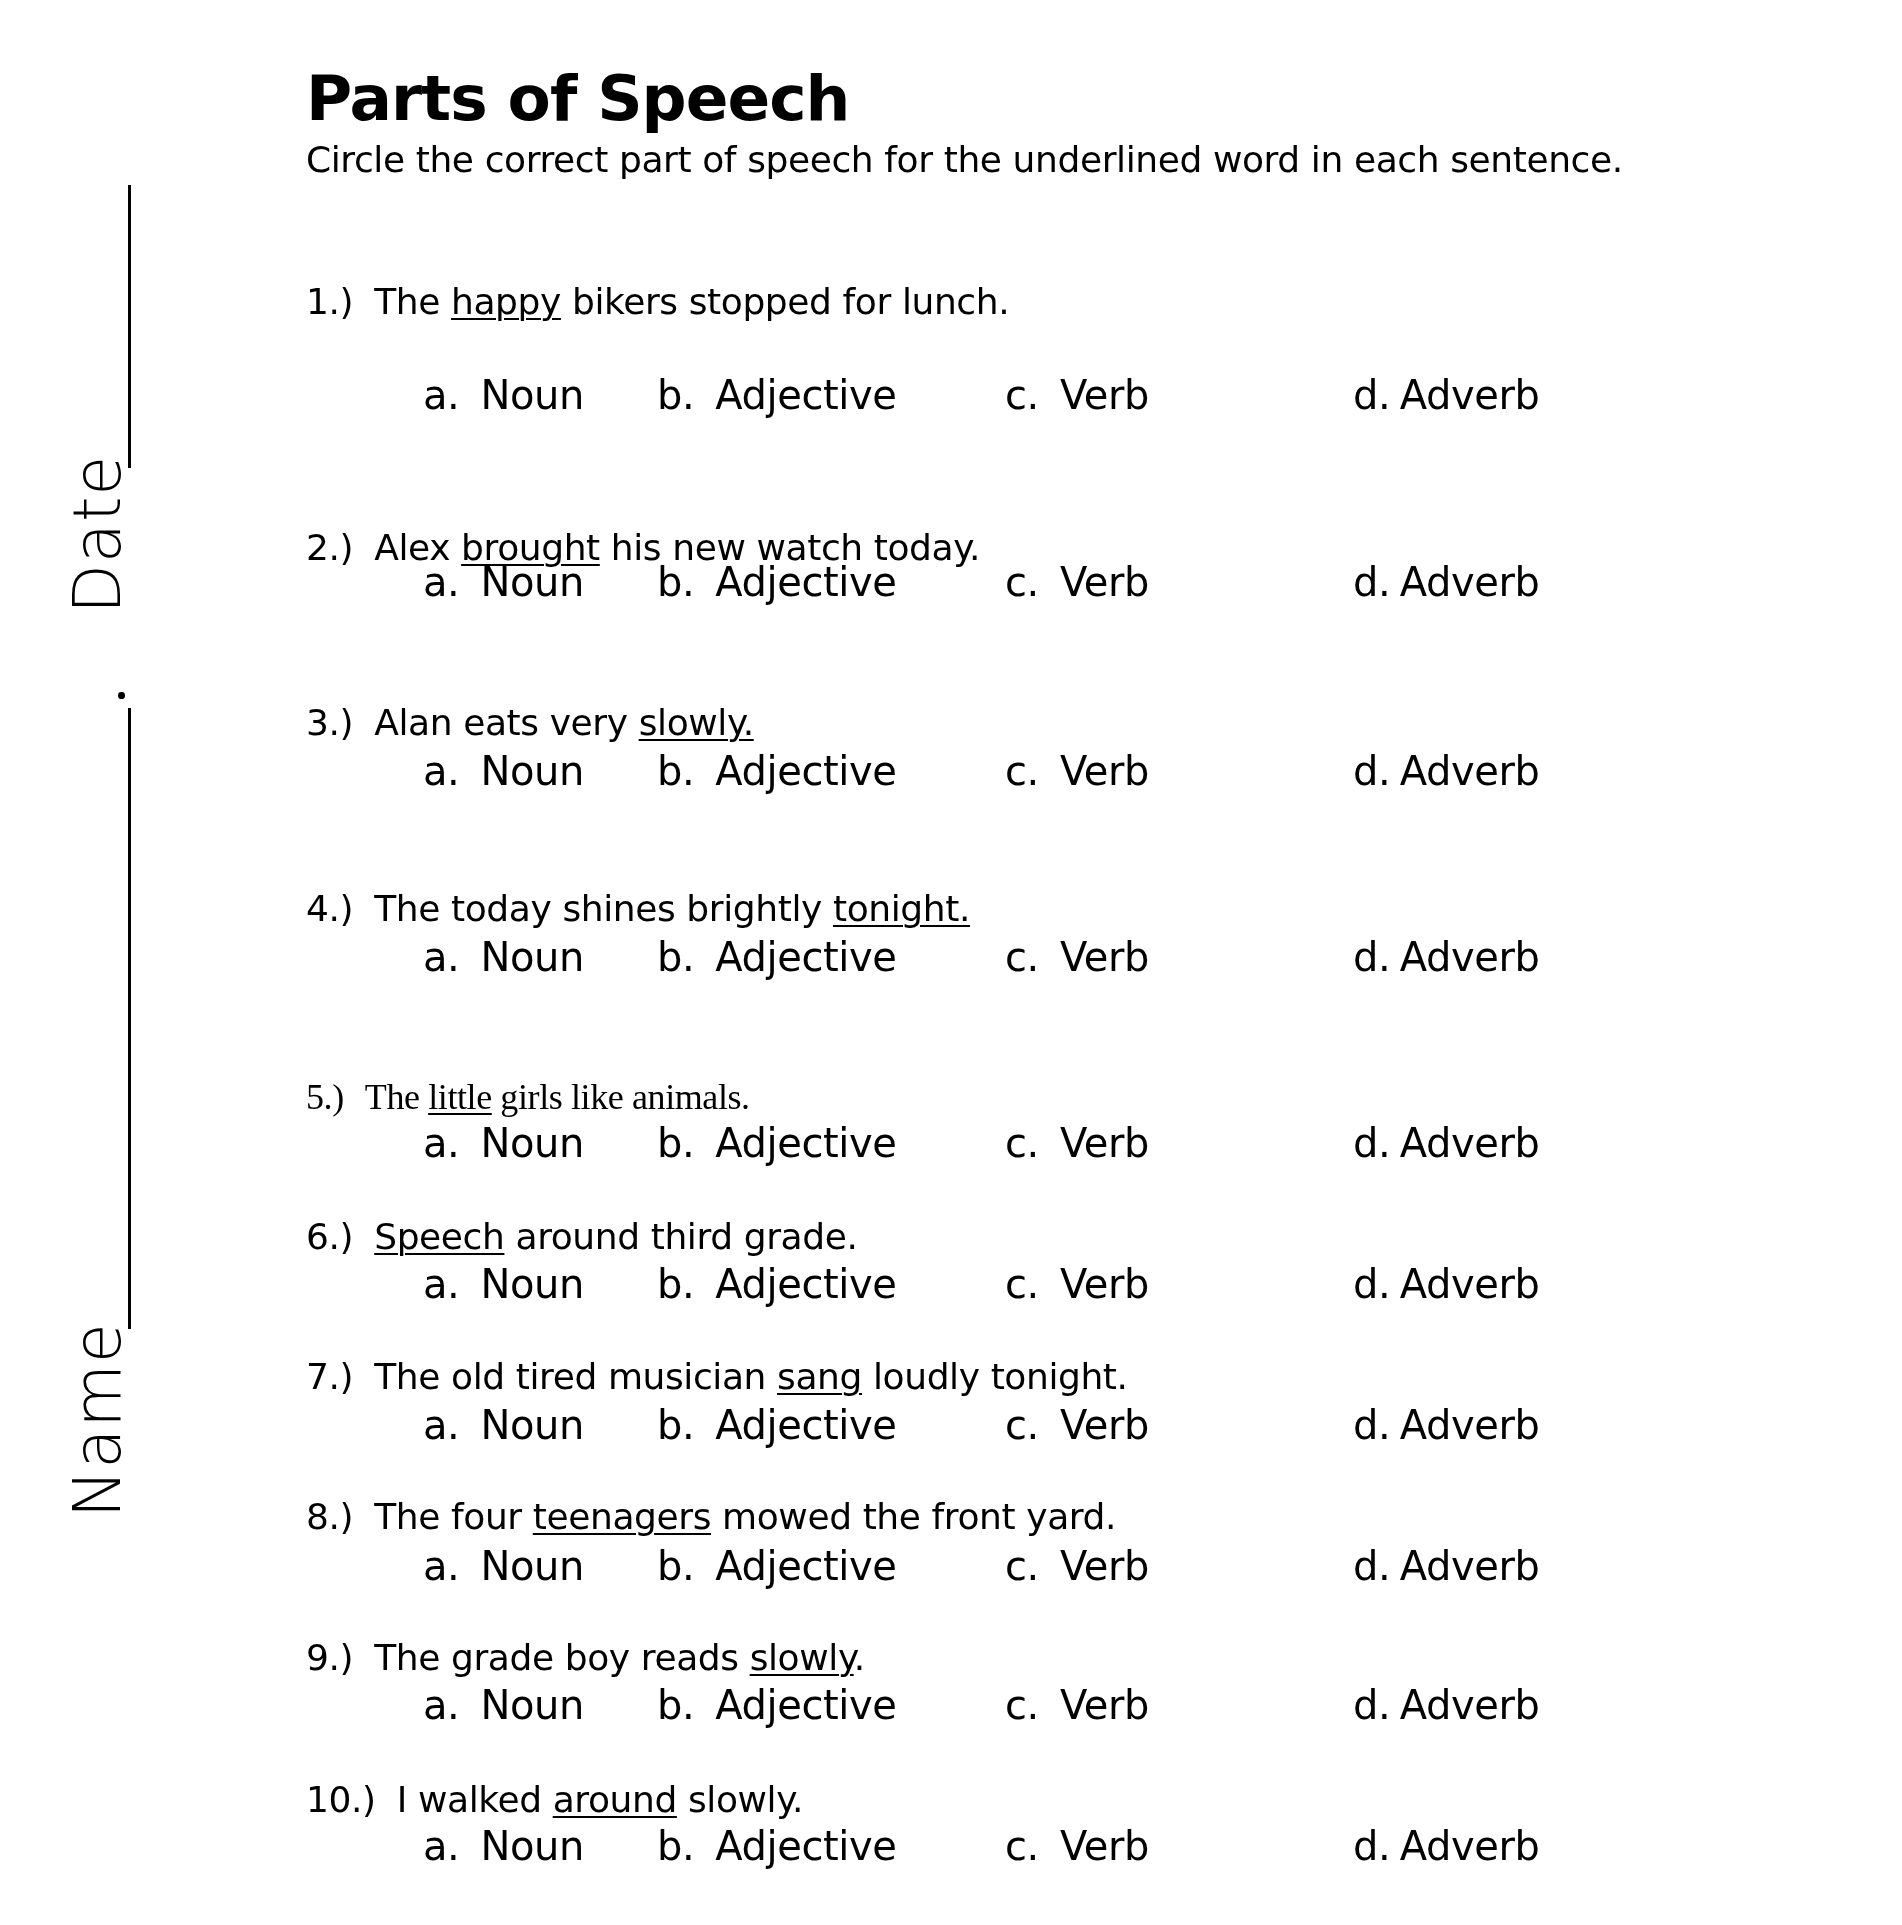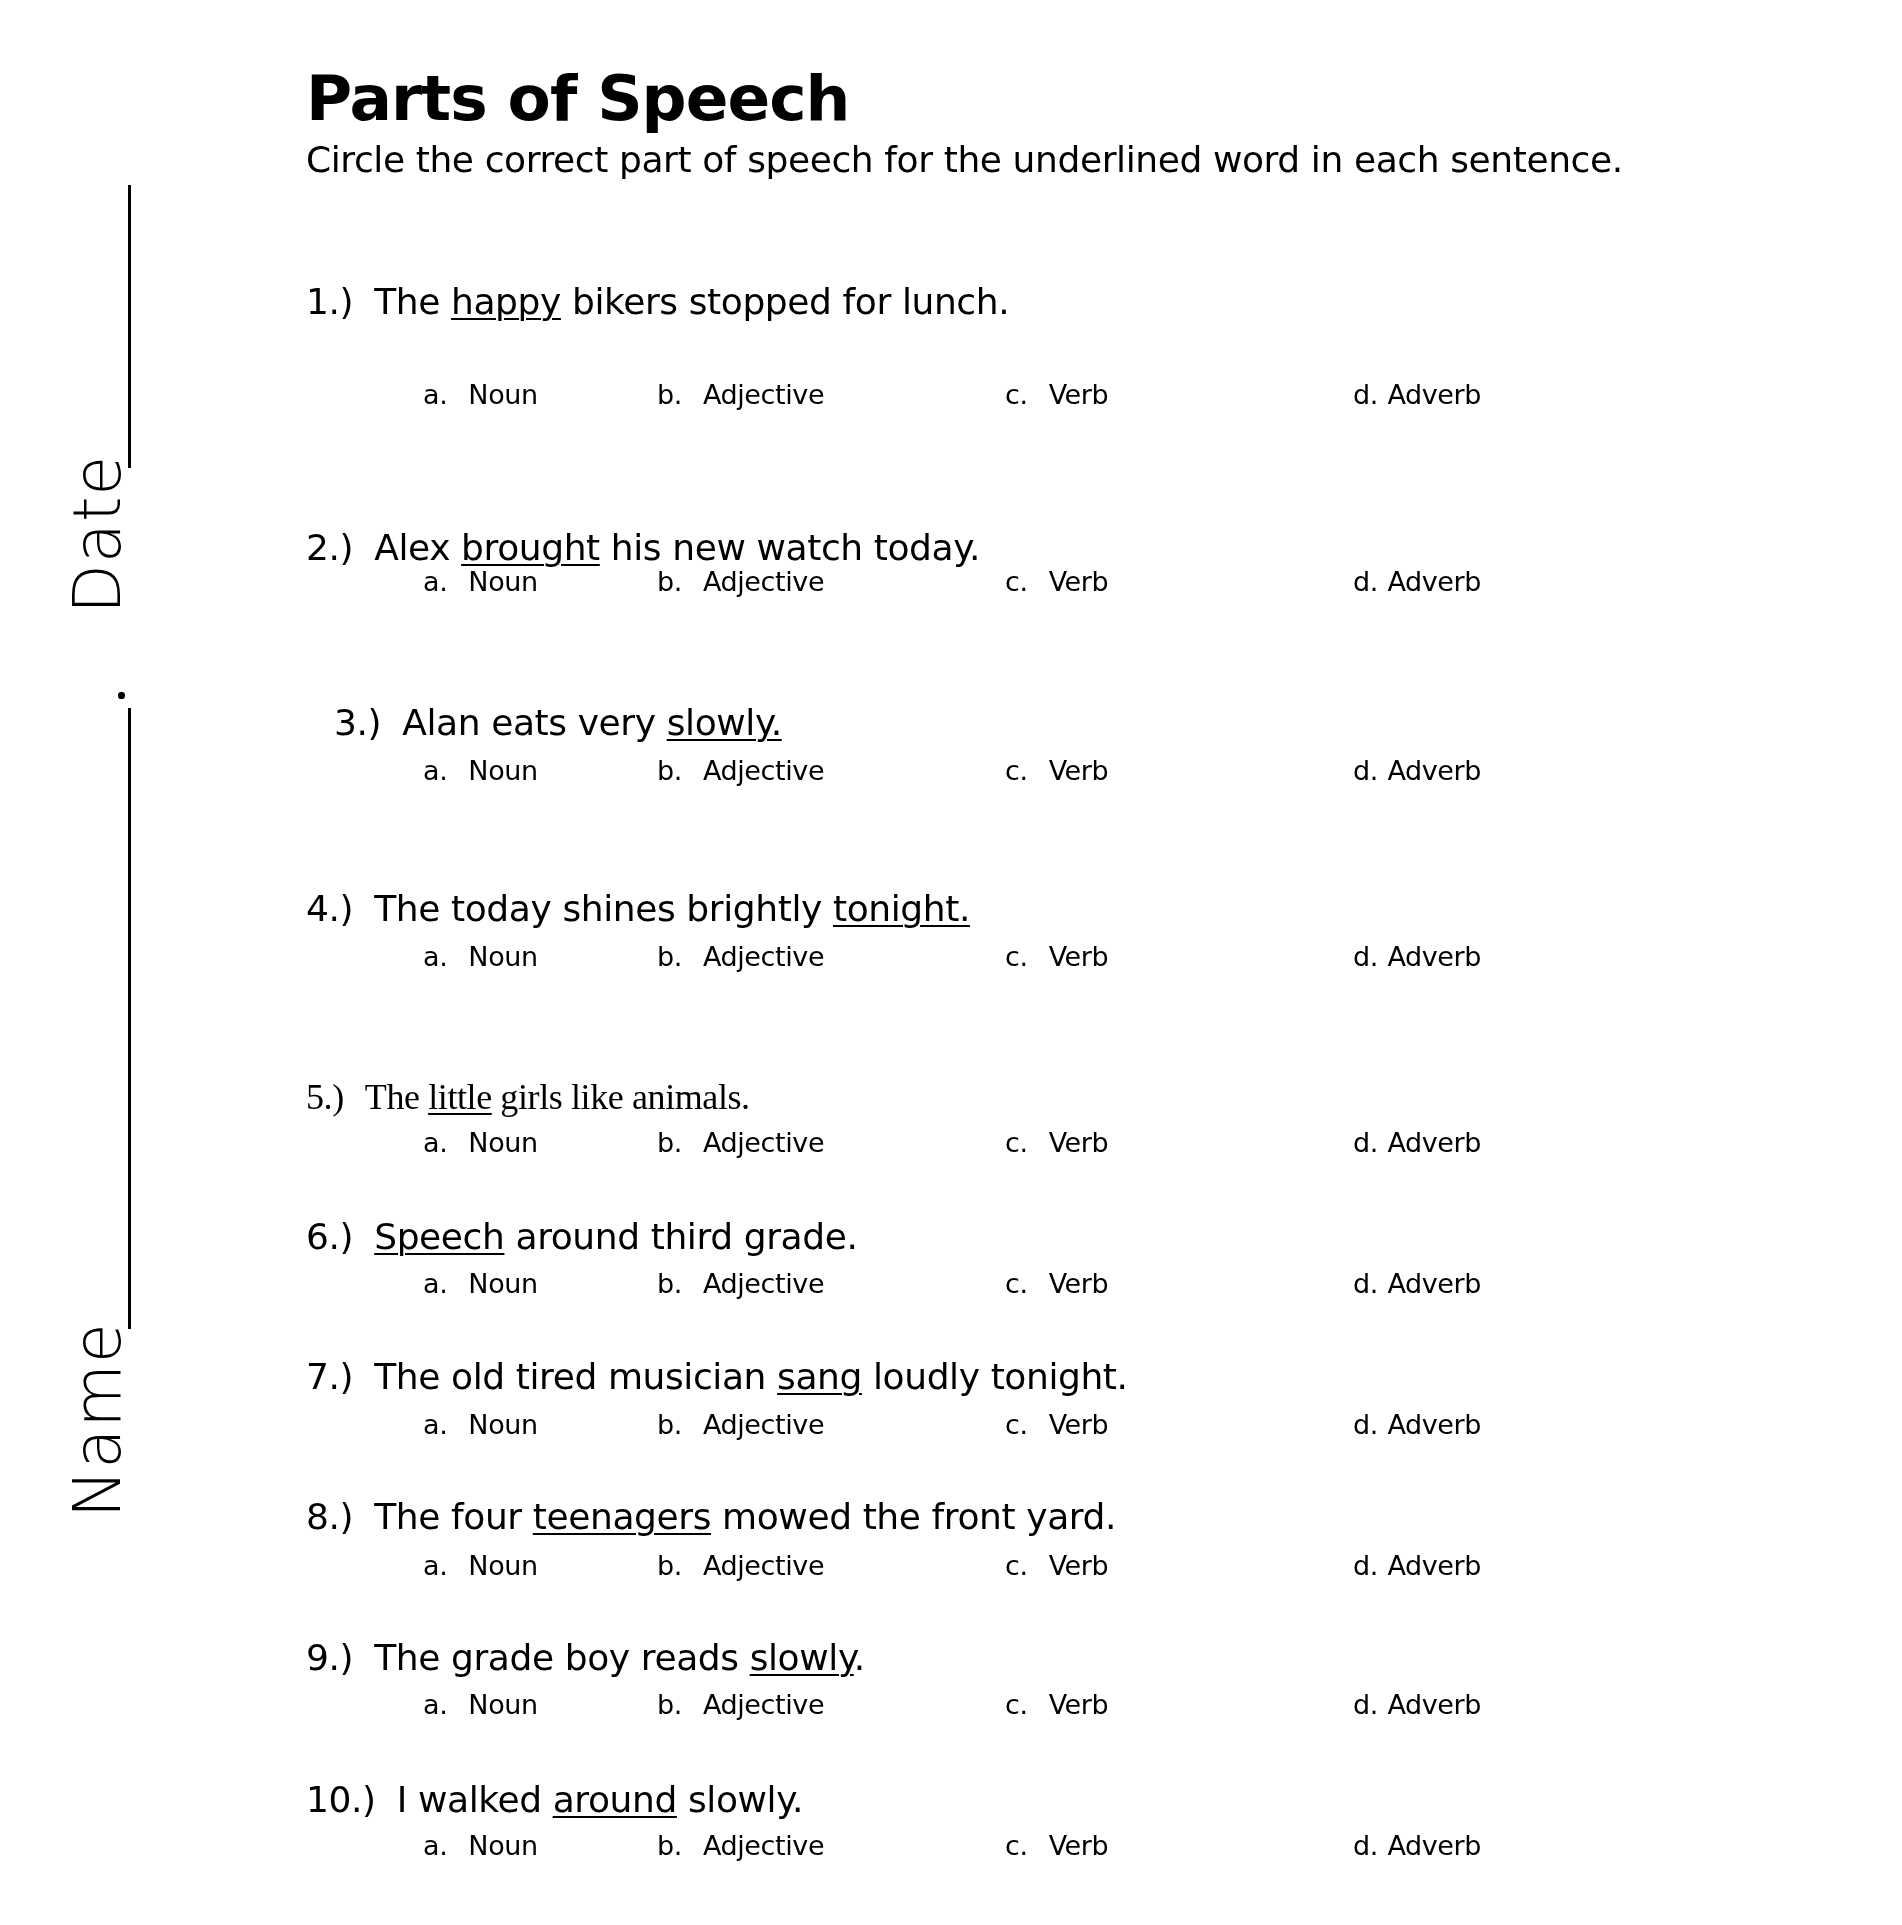--- a/index.html
+++ b/index.html
@@ -5,21 +5,21 @@
   html, body { margin:0; padding:0; background:#ffffff; }
   body { width:1902px; height:1926px; position:relative; overflow:hidden;
          font-family:"DejaVu Sans", sans-serif; color:#000; }
   .title { position:absolute; left:306px; top:61px; font-size:63px; font-weight:bold;
            letter-spacing:-1px; line-height:76px; }
   .subtitle { position:absolute; left:306px; top:137px; font-size:36px; line-height:46px;
               letter-spacing:-0.4px; }
   .q { position:absolute; left:306px; font-size:36px; line-height:44px; letter-spacing:-0.4px; white-space:nowrap; }
   .q .num { display:inline-block; }
   .q u { text-decoration:underline; text-decoration-thickness:1.9px; text-underline-offset:3.8px; }
-  .opt { position:absolute; font-size:27px; line-height:44px; letter-spacing:-0.4px; white-space:nowrap; }
+  .opt { position:absolute; font-size:40px; line-height:44px; letter-spacing:-0.4px; white-space:nowrap; }
   .sidebar-line { position:absolute; left:128px; width:2.9px; background:#000; }
   .vtext { position:absolute; font-size:65px; line-height:65px; transform-origin:left top;
            transform:rotate(-90deg); white-space:nowrap; font-weight:300; letter-spacing:1px; }
   .dot { position:absolute; width:6.7px; height:6.7px; border-radius:50%; background:#000; }
 </style>
 </head>
 <body>
 
 <div class="title">Parts of Speech</div>
 <div class="subtitle">Circle the correct part of speech for the underlined word in each sentence.</div>
@@ -34,21 +34,21 @@
     <div class="q" style="top: 280px;"><span class="num" style="margin-right:21px">1.)</span><span style="white-space:pre">The </span><u>happy</u><span style="white-space:pre"> bikers stopped for lunch.</span></div>
     <div class="opt" style="top: 373px; left: 423px;"><span style="margin-right:21px">a.</span><span>Noun</span></div>
     <div class="opt" style="top: 373px; left: 657px;"><span style="margin-right:21px">b.</span><span>Adjective</span></div>
     <div class="opt" style="top: 373px; left: 1005px;"><span style="margin-right:21px">c.</span><span>Verb</span></div>
     <div class="opt" style="top: 373px; left: 1353px;"><span style="margin-right:9.5px">d.</span><span>Adverb</span></div>
     <div class="q" style="top: 514px; margin-top: 12px;"><span class="num" style="margin-right:21px">2.)</span><span style="white-space:pre">Alex </span><u>brought</u><span style="white-space:pre"> his new watch today.</span></div>
     <div class="opt" style="top: 560px; left: 423px;"><span style="margin-right:21px">a.</span><span>Noun</span></div>
     <div class="opt" style="top: 560px; left: 657px;"><span style="margin-right:21px">b.</span><span>Adjective</span></div>
     <div class="opt" style="top: 560px; left: 1005px;"><span style="margin-right:21px">c.</span><span>Verb</span></div>
     <div class="opt" style="top: 560px; left: 1353px;"><span style="margin-right:9.5px">d.</span><span>Adverb</span></div>
-    <div class="q" style="top: 701px; margin-left: 28px;"><span class="num" style="margin-right:21px">3.)</span><span style="white-space:pre">Alan eats very </span><u>slowly.</u><span style="white-space:pre"></span></div>
+    <div class="q" style="top: 701px;"><span class="num" style="margin-right:21px">3.)</span><span style="white-space:pre">Alan eats very </span><u>slowly.</u><span style="white-space:pre"></span></div>
     <div class="opt" style="top: 749px; left: 423px;"><span style="margin-right:21px">a.</span><span>Noun</span></div>
     <div class="opt" style="top: 749px; left: 657px;"><span style="margin-right:21px">b.</span><span>Adjective</span></div>
     <div class="opt" style="top: 749px; left: 1005px;"><span style="margin-right:21px">c.</span><span>Verb</span></div>
     <div class="opt" style="top: 749px; left: 1353px;"><span style="margin-right:9.5px">d.</span><span>Adverb</span></div>
     <div class="q" style="top: 887px;"><span class="num" style="margin-right:21px">4.)</span><span style="white-space:pre">The today shines brightly </span><u>tonight.</u><span style="white-space:pre"></span></div>
     <div class="opt" style="top: 935px; left: 423px;"><span style="margin-right:21px">a.</span><span>Noun</span></div>
     <div class="opt" style="top: 935px; left: 657px;"><span style="margin-right:21px">b.</span><span>Adjective</span></div>
     <div class="opt" style="top: 935px; left: 1005px;"><span style="margin-right:21px">c.</span><span>Verb</span></div>
     <div class="opt" style="top: 935px; left: 1353px;"><span style="margin-right:9.5px">d.</span><span>Adverb</span></div>
     <div class="q" style="top: 1075px; font-family: Liberation Serif, serif;"><span class="num" style="margin-right:21px">5.)</span><span style="white-space:pre">The </span><u>little</u><span style="white-space:pre"> girls like animals.</span></div>

